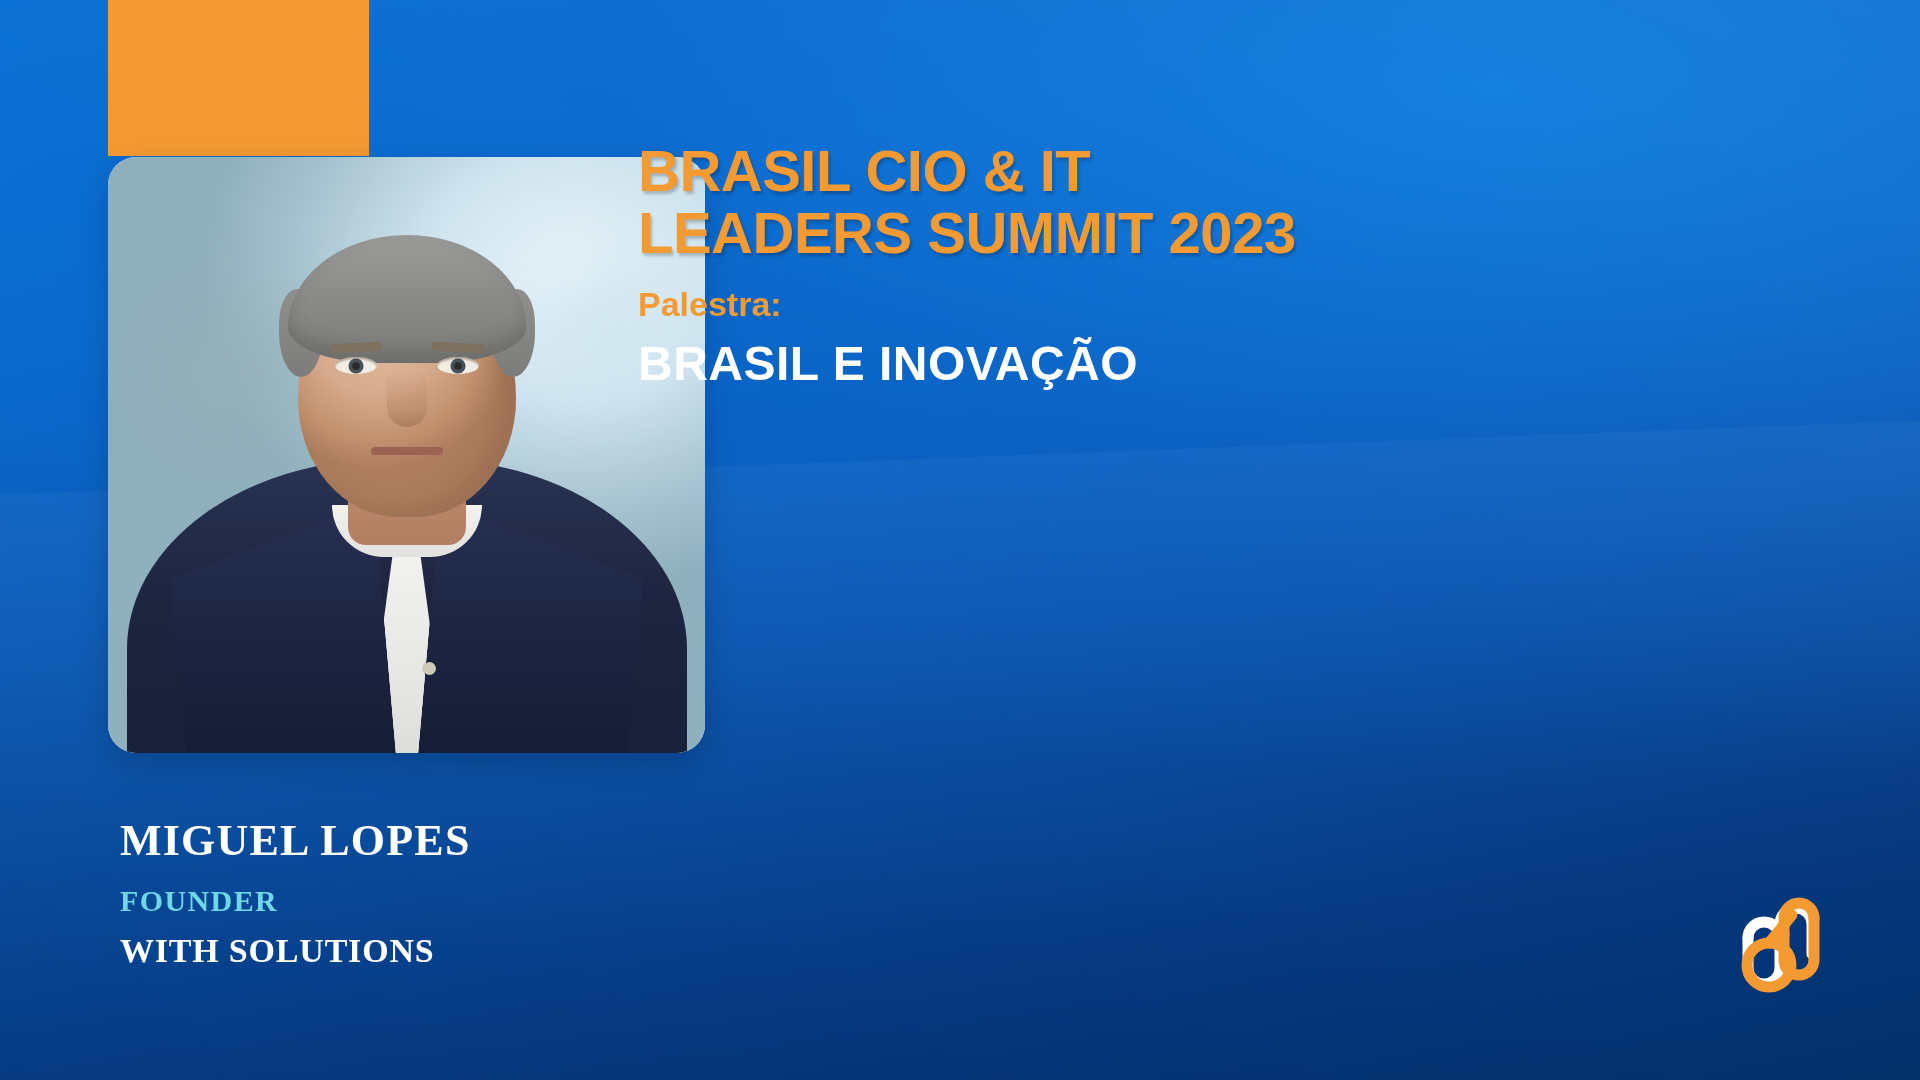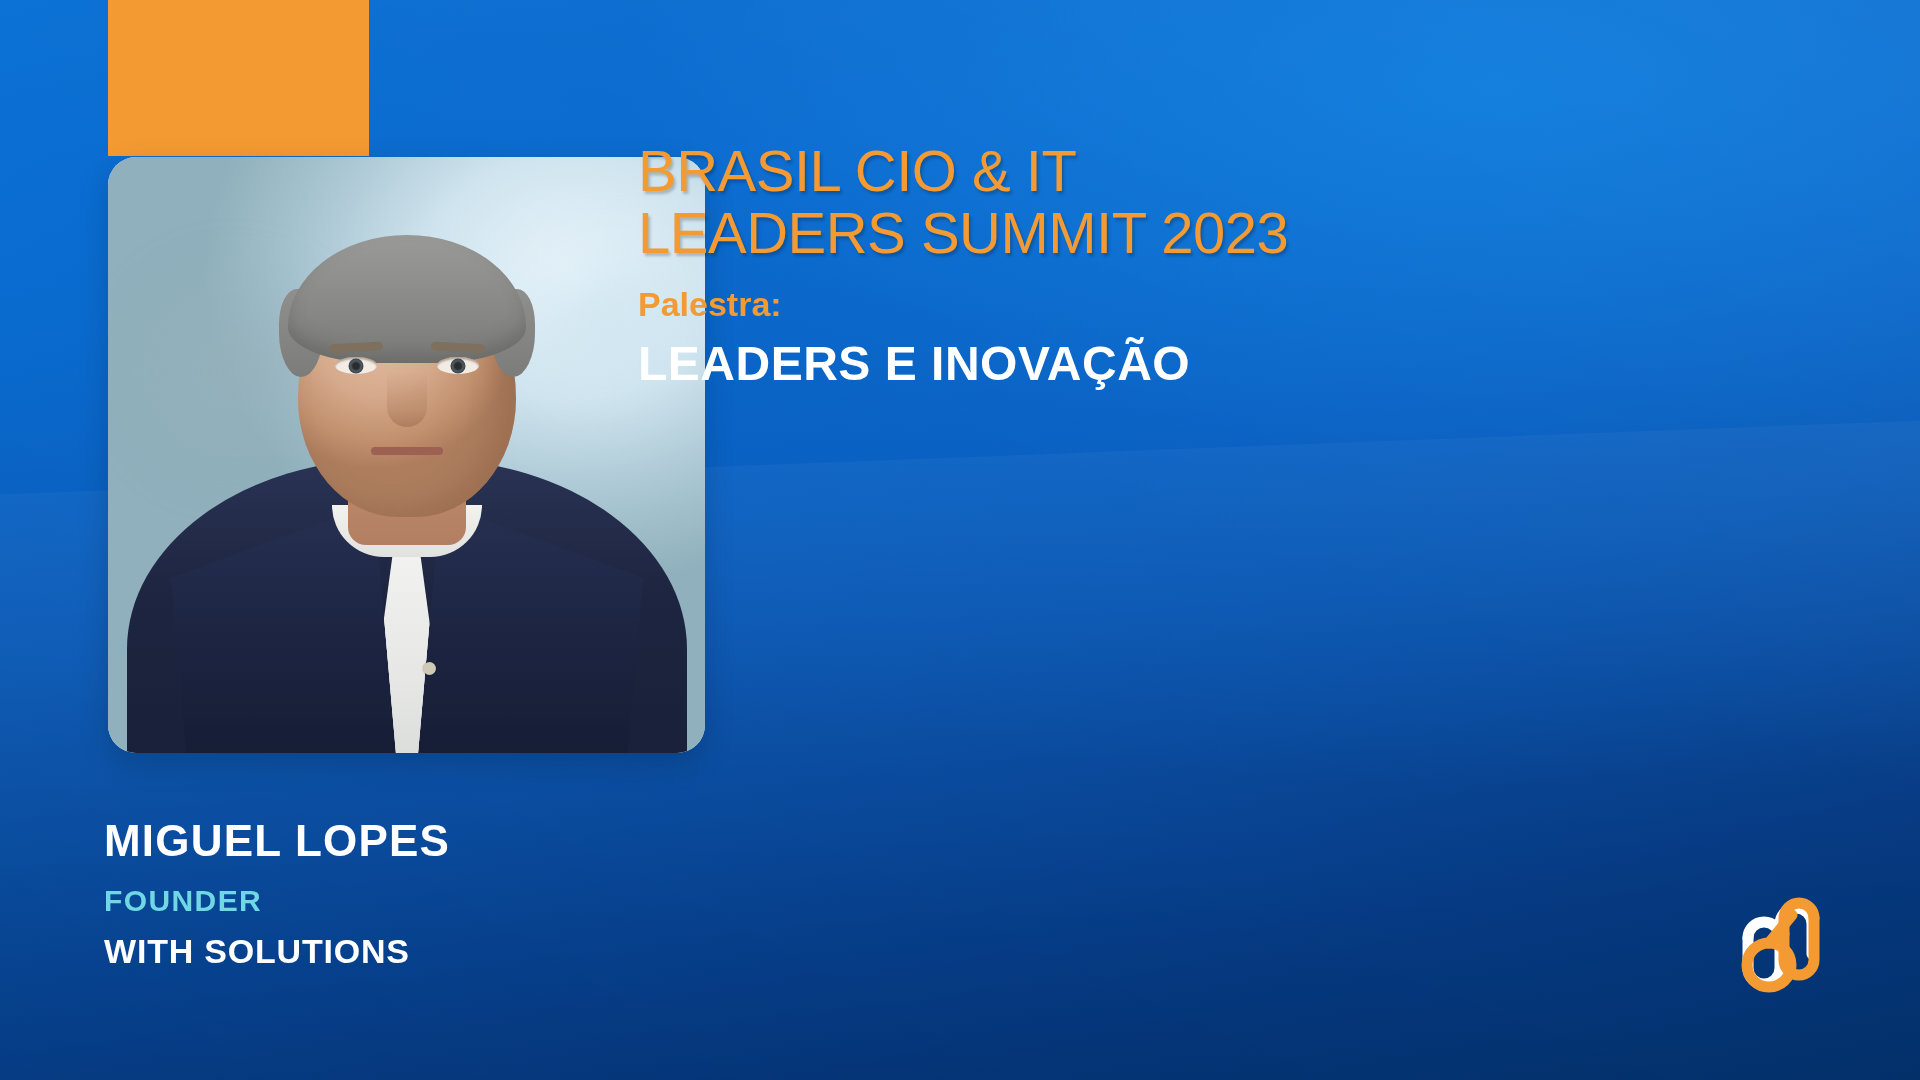--- a/index.html
+++ b/index.html
@@ -258,21 +258,21 @@
   
   .content {
     position: absolute;
     left: 638px;
     top: 140px;
     width: 1180px;
   }
   .event-title {
     color: #f49a32;
     font-size: 58px;
-    font-weight: normal;
+    font-weight: bold;
     line-height: 1.07;
     letter-spacing: -0.5px;
     text-shadow: 2px 3px 3px rgba(0,0,0,0.22);
     margin: 0;
   }
   .talk-label {
     margin-top: 21px;
     color: #f49a32;
     font-size: 34px;
     font-weight: bold;
@@ -282,23 +282,24 @@
     margin-top: 12px;
     color: #ffffff;
     font-size: 48px;
     font-weight: bold;
     letter-spacing: 0.5px;
   }
 
   
   .speaker {
     position: absolute;
-    left: 104px;
+    left: 120px;
     top: 818px;
     width: 620px;
+    font-family: Liberation Serif, serif;
   }
   .sp-name {
     color: #ffffff;
     font-size: 44px;
     font-weight: bold;
     letter-spacing: 1.2px;
     line-height: 1.05;
   }
   .sp-role {
     margin-top: 20px;
@@ -365,21 +366,21 @@
     <div class="nose"></div>
     <div class="mouth"></div>
   </div>
 
   <div class="content">
     <div class="event-title">
       <div>BRASIL CIO &amp; IT</div>
       <div>LEADERS SUMMIT 2023</div>
     </div>
     <div class="talk-label">Palestra:</div>
-    <div class="talk-title">LEADERS E INOVAÇÃO</div>
+    <div class="talk-title">BRASIL E INOVAÇÃO</div>
   </div>
 
   <div class="speaker">
     <div class="sp-name">MIGUEL LOPES</div>
     <div class="sp-role">FOUNDER</div>
     <div class="sp-company">WITH SOLUTIONS</div>
   </div>
 
   <div class="logo">
     <svg viewBox="0 0 140 120" width="140" height="120">

